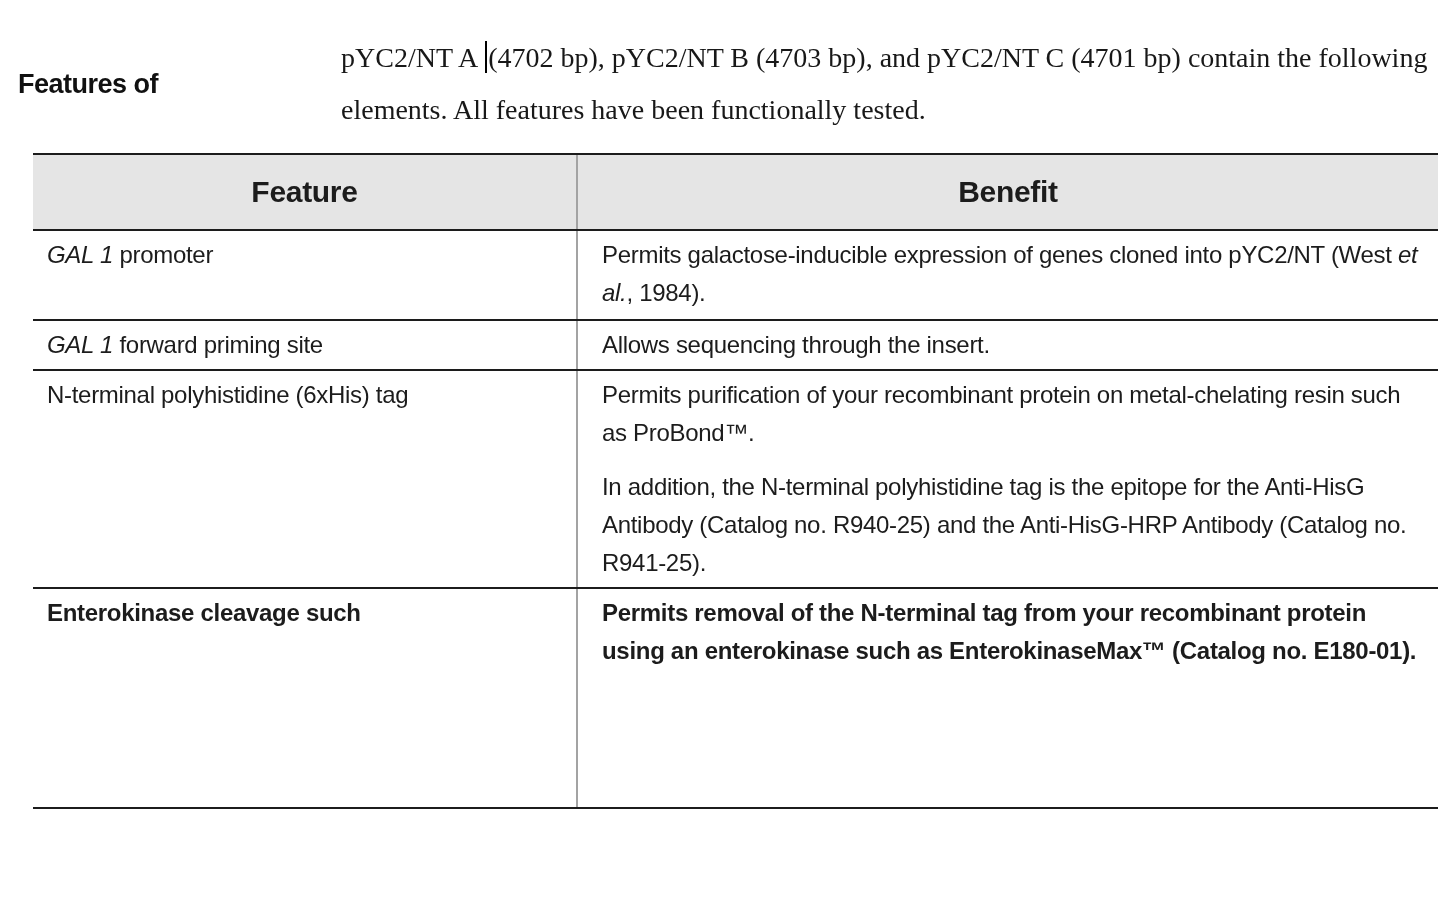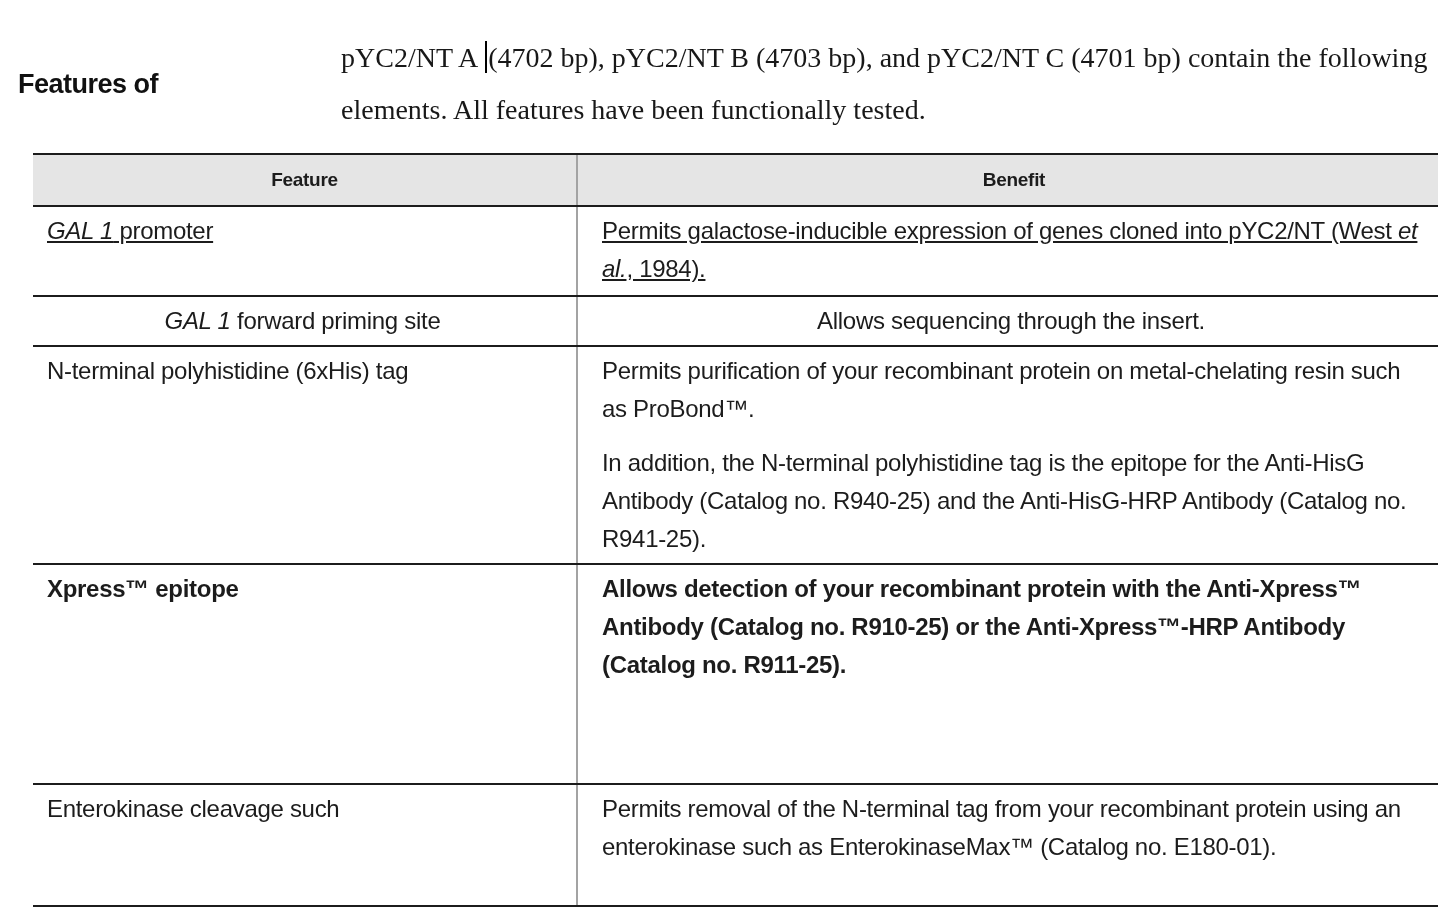--- a/index.html
+++ b/index.html
@@ -55,38 +55,38 @@
     font-size:24px;
     line-height:38px;
     letter-spacing:-0.3px;
     color:#1c1c1c;
   }
   table.features th {
     background:#e5e5e5;
     border-top:2px solid #1c1c1c;
     border-bottom:2px solid #1c1c1c;
     font-weight:bold;
-    font-size:19px;
+    font-size:30px;
     height:50px;
     text-align:center;
     vertical-align:middle;
-    padding:0;
+    padding:12px;
   }
   table.features td {
     border-bottom:2px solid #1c1c1c;
     vertical-align:top;
     padding:5px 18px 5px 14px;
   }
   table.features th + th,
   table.features td + td {
     border-left:2px solid #a3a3a3;
     padding-left:12px;
   }
-  tbody tr:nth-child(1) td { height:78px;text-decoration:underline; }
-  tbody tr:nth-child(2) td { height:36px;text-align:center; }
+  tbody tr:nth-child(1) td { height:78px; }
+  tbody tr:nth-child(2) td { height:36px; }
   tbody tr:nth-child(3) td { height:88px; }
   tbody tr:nth-child(4) td { height:208px;font-weight:bold; }
   tbody tr:nth-child(5) td { height:110px; }
   tbody tr:nth-child(6) td { height:121px; }
 
   .cell-para { margin:0 0 16px 12px; }
   .cell-para:last-child { margin-bottom:0; }
   .it { font-style:italic; }
 </style>
 </head>
@@ -126,26 +126,20 @@
           </td>
       </tr>
       <tr>
         <td><span>N-terminal polyhistidine (6xHis) tag</span></td>
         <td>
             <p class="cell-para"><span>Permits purification of your recombinant protein on metal-chelating resin such as ProBond™.</span></p>
             <p class="cell-para"><span>In addition, the N-terminal polyhistidine tag is the epitope for the Anti-HisG Antibody (Catalog no. R940-25) and the Anti-HisG-HRP Antibody (Catalog no. R941-25).</span></p>
           </td>
       </tr>
       <tr>
-        <td><span>Xpress™ epitope</span></td>
-        <td>
-            <p class="cell-para"><span>Allows detection of your recombinant protein with the Anti-Xpress™ Antibody (Catalog no. R910-25) or the Anti-Xpress™-HRP Antibody (Catalog no. R911-25).</span></p>
-          </td>
-      </tr>
-      <tr>
         <td><span>Enterokinase cleavage such</span></td>
         <td>
             <p class="cell-para"><span>Permits removal of the N-terminal tag from your recombinant protein using an enterokinase such as EnterokinaseMax™ (Catalog no. E180-01).</span></p>
           </td>
       </tr>
     </tbody>
   </table>
 
 </div>
 

